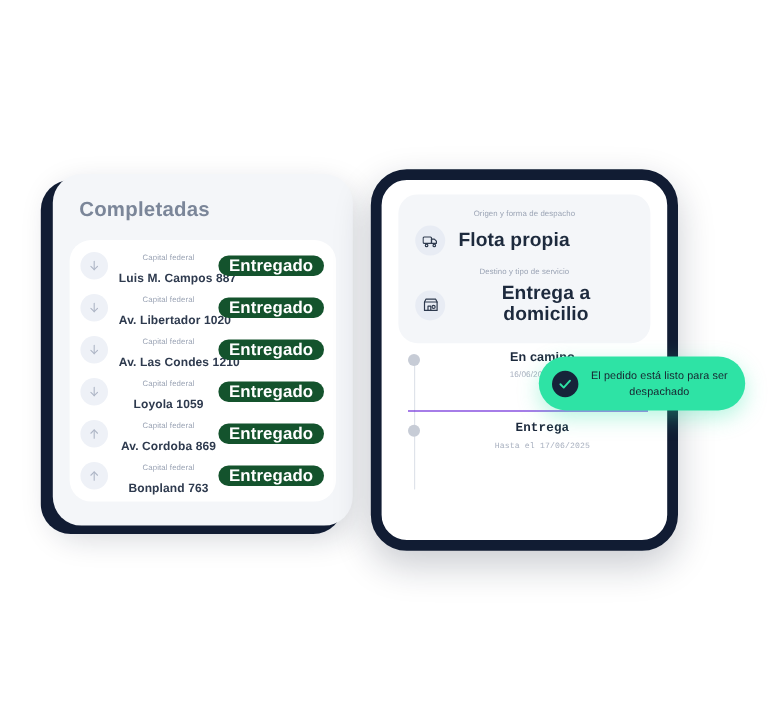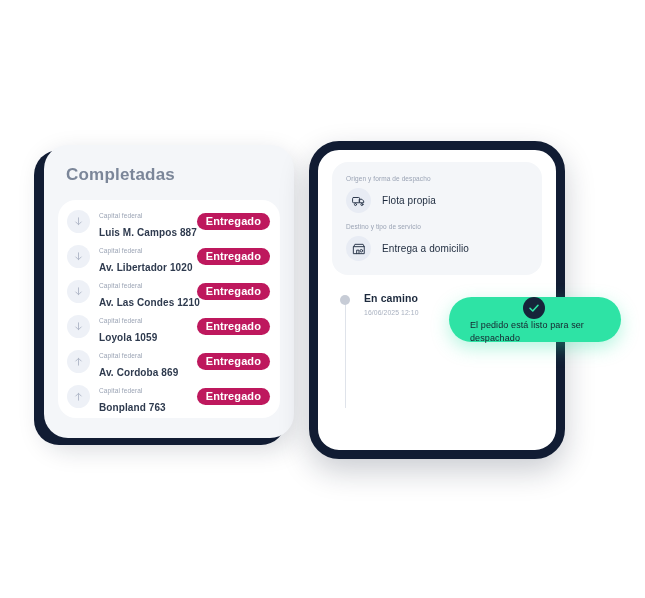--- a/index.html
+++ b/index.html
@@ -13,20 +13,21 @@
     position: relative;
     overflow: hidden;
     font-family: "Liberation Sans", sans-serif;
     -webkit-font-smoothing: antialiased;
   }
 
   #stage {
     position: absolute;
     inset: 0;
     background: #ffffff;
+    text-align: center;
   }
 
   
   .left-card {
     position: absolute;
     left: 44px;
     top: 145px;
     width: 250px;
     height: 293px;
     background: #f4f6f9;
@@ -92,23 +93,23 @@
     font-size: 10px;
     font-weight: 700;
     color: #2e3a4e;
     line-height: 12px;
     letter-spacing: .1px;
     white-space: nowrap;
     margin-top: 1px;
   }
   .badge {
     flex: 0 0 auto;
-    background: #be185d;
+    background: #14532d;
     color: #ffffff;
-    font-size: 11px;
+    font-size: 14px;
     font-weight: 600;
     letter-spacing: .1px;
     padding: 3px 9px 4px;
     border-radius: 11px;
     line-height: 10px;
     white-space: nowrap;
   }
 
   
   .right-card {
@@ -152,22 +153,22 @@
     border-radius: 50%;
     background: #e8ecf4;
     display: flex;
     align-items: center;
     justify-content: center;
     flex: 0 0 25px;
   }
   .d-ico svg { display: block; }
   .d-name {
     margin-left: 11px;
-    font-size: 10px;
-    font-weight: 400;
+    font-size: 16px;
+    font-weight: 700;
     color: #1d2a3d;
     letter-spacing: .1px;
   }
 
   
   .timeline {
     position: absolute;
     left: 22px;
     top: 142px;
     width: 200px;
@@ -227,21 +228,20 @@
     width: 172px;
     height: 45px;
     background: #2ee3a5;
     border-radius: 23px;
     display: flex;
     align-items: center;
     padding: 0 14px 0 11px;
     box-sizing: border-box;
     z-index: 6;
     box-shadow: 0 6px 18px rgba(46,227,165,0.35);
-    flex-direction: column;
   }
   .tt-check {
     width: 22px;
     height: 22px;
     border-radius: 50%;
     background: #16243a;
     flex: 0 0 22px;
     display: flex;
     align-items: center;
     justify-content: center;
@@ -384,20 +384,25 @@
     <div class="timeline">
       <div class="tl-line"></div>
 
 
       <div class="tl-step">
         <span class="tl-dot"></span>
         <div class="tl-name">En camino</div>
         <div class="tl-date">16/06/2025 12:10</div>
       </div>
 
+      <div class="tl-step">
+        <span class="tl-dot"></span>
+        <div class="tl-name">Entrega</div>
+        <div class="tl-date">Hasta el 17/06/2025</div>
+      </div>
     </div>
 
   </div>
 
   <div class="tooltip">
     <span class="tt-check">
       <svg width="12" height="12" viewBox="0 0 24 24" fill="none" stroke="#2ee3a5" stroke-width="3.2" stroke-linecap="round" stroke-linejoin="round">
           <polyline points="4 12.5 9.5 18 20 6.5"></polyline>
         </svg>
     </span>

